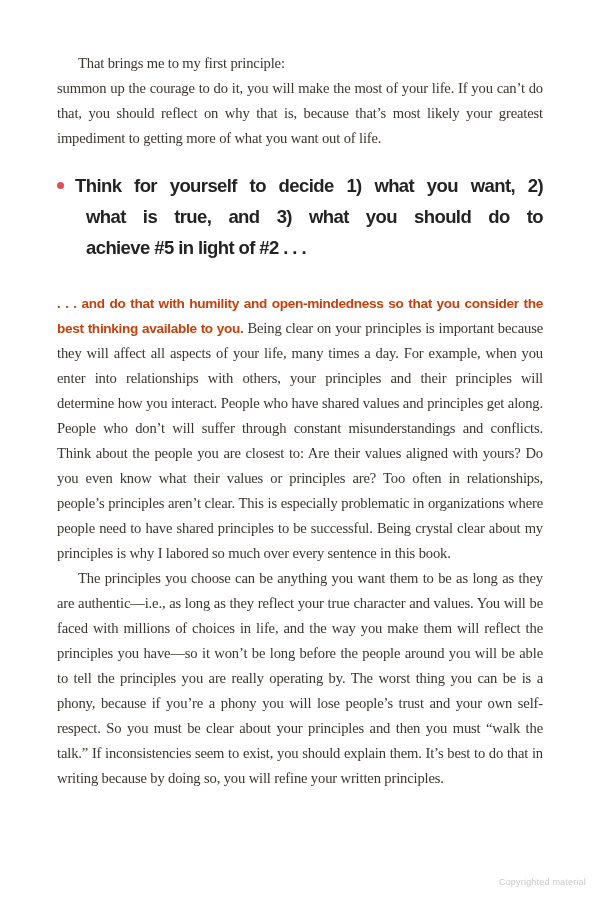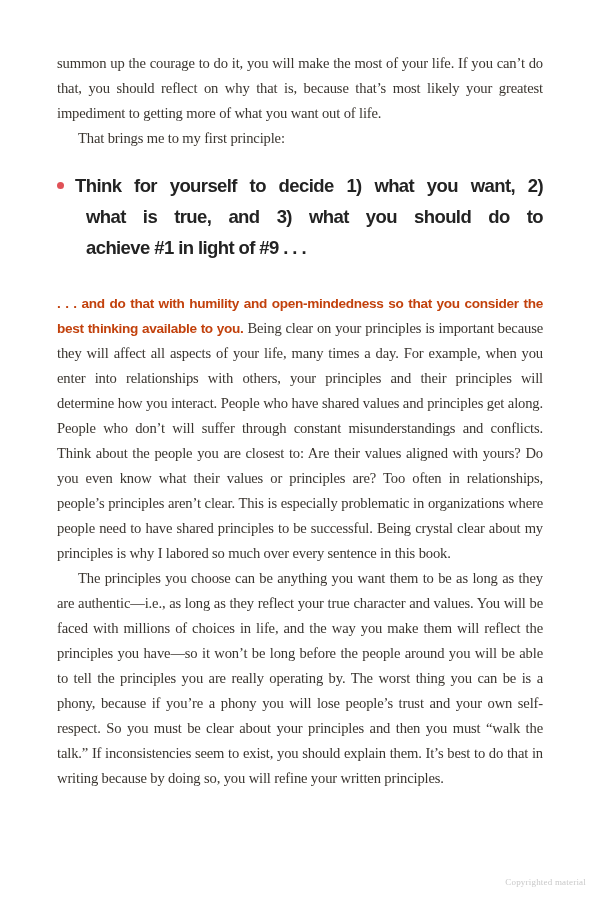--- a/index.html
+++ b/index.html
@@ -59,40 +59,40 @@
     font-weight: 700;
     font-size: 13.6px;
     letter-spacing: -0.3px;
     color: #c2410c;
   }
 
   .watermark {
     position: absolute;
     right: 14px;
     bottom: 13px;
-    font-family: Liberation Serif, serif;
+    font-family: Liberation Sans, sans-serif;
     font-size: 9px;
     letter-spacing: 0.2px;
     color: #c9c9c9;
   }
 </style>
 </head>
 <body>
 
 <section class="page">
 
+  <p class="bodytext indent">That brings me to my first principle:</p>
+
   <p class="bodytext">summon up the courage to do it, you will make the most of your life. If you can’t do that, you should reflect on why that is, because that’s most likely your greatest impediment to getting more of what you want out of life.</p>
-
-  <p class="bodytext indent">That brings me to my first principle:</p>
 
   <div class="principle">
     <span class="bullet"></span>
     <div class="pline first">Think for yourself to decide 1) what you want, 2)</div>
     <div class="pline">what is true, and 3) what you should do to</div>
-    <div class="pline last">achieve #1 in light of #9 . . .</div>
+    <div class="pline last">achieve #5 in light of #2 . . .</div>
   </div>
 
   <p class="bodytext"><span class="lead-bold">. . . and do that with humility and open-mindedness so that you consider the best thinking available to you.</span><span> Being clear on your principles is important because they will affect all aspects of your life, many times a day. For example, when you enter into relationships with others, your principles and their principles will determine how you interact. People who have shared values and principles get along. People who don’t will suffer through constant misunderstandings and conflicts. Think about the people you are closest to: Are their values aligned with yours? Do you even know what their values or principles are? Too often in relationships, people’s principles aren’t clear. This is especially problematic in organizations where people need to have shared principles to be successful. Being crystal clear about my principles is why I labored so much over every sentence in this book.</span></p>
 
   <p class="bodytext indent">The principles you choose can be anything you want them to be as long as they are authentic—i.e., as long as they reflect your true character and values. You will be faced with millions of choices in life, and the way you make them will reflect the principles you have—so it won’t be long before the people around you will be able to tell the principles you are really operating by. The worst thing you can be is a phony, because if you’re a phony you will lose people’s trust and your own self-respect. So you must be clear about your principles and then you must “walk the talk.” If inconsistencies seem to exist, you should explain them. It’s best to do that in writing because by doing so, you will refine your written principles.</p>
 
   <div class="watermark">Copyrighted material</div>
 
 </section>
 

